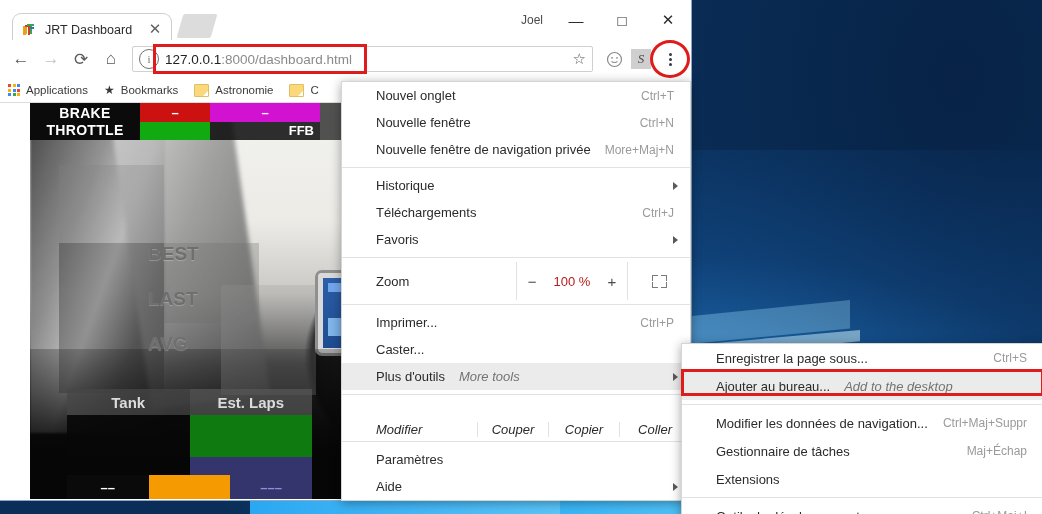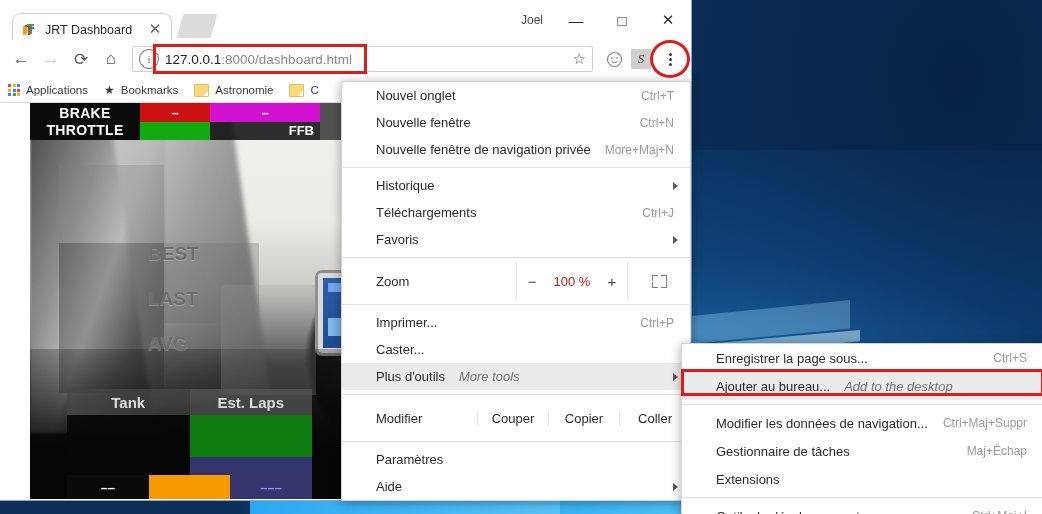--- a/index.html
+++ b/index.html
@@ -212,21 +212,21 @@
     border-left:1px solid #e2e2e2;border-right:1px solid #e2e2e2;}
   .zoomrow .zctl .sym{color:#4a4a4a;font-size:15px;width:18px;text-align:center;}
   .zoomrow .zctl .pct{font-size:13px;color:#b91c1c;}
   .zoomrow .zfull{width:62px;display:flex;align-items:center;justify-content:center;}
   .fsico{width:15px;height:13px;position:relative;}
   .fsico span{position:absolute;width:5px;height:5px;border:1.6px solid #7a7a7a;}
   .fsico .c1{left:0;top:0;border-right:none;border-bottom:none;}
   .fsico .c2{right:0;top:0;border-left:none;border-bottom:none;}
   .fsico .c3{left:0;bottom:0;border-right:none;border-top:none;}
   .fsico .c4{right:0;bottom:0;border-left:none;border-top:none;}
-  .editrow{height:38px;display:flex;align-items:center;}
+  .editrow{height:38px;display:flex;align-items:flex-end;font-style:italic;}
   .editrow .elabel{flex:1;display:flex;align-items:center;padding-left:34px;}
   .editrow .ebtn{width:70px;display:flex;align-items:center;justify-content:center;
     border-left:1px solid #e2e2e2;font-size:13px;}
 
   
   .submenu{position:absolute;left:681px;top:343px;width:361px;background:#fff;
     box-shadow:0 2px 10px rgba(0,0,0,.35);border:1px solid #d5d5d5;
     font-size:13px;color:#2b2b2b;}
   .submenu .mi{padding:0 16px 0 34px;height:28px;}
   .subhl{position:absolute;left:-1px;top:-3px;width:363px;height:27px;

